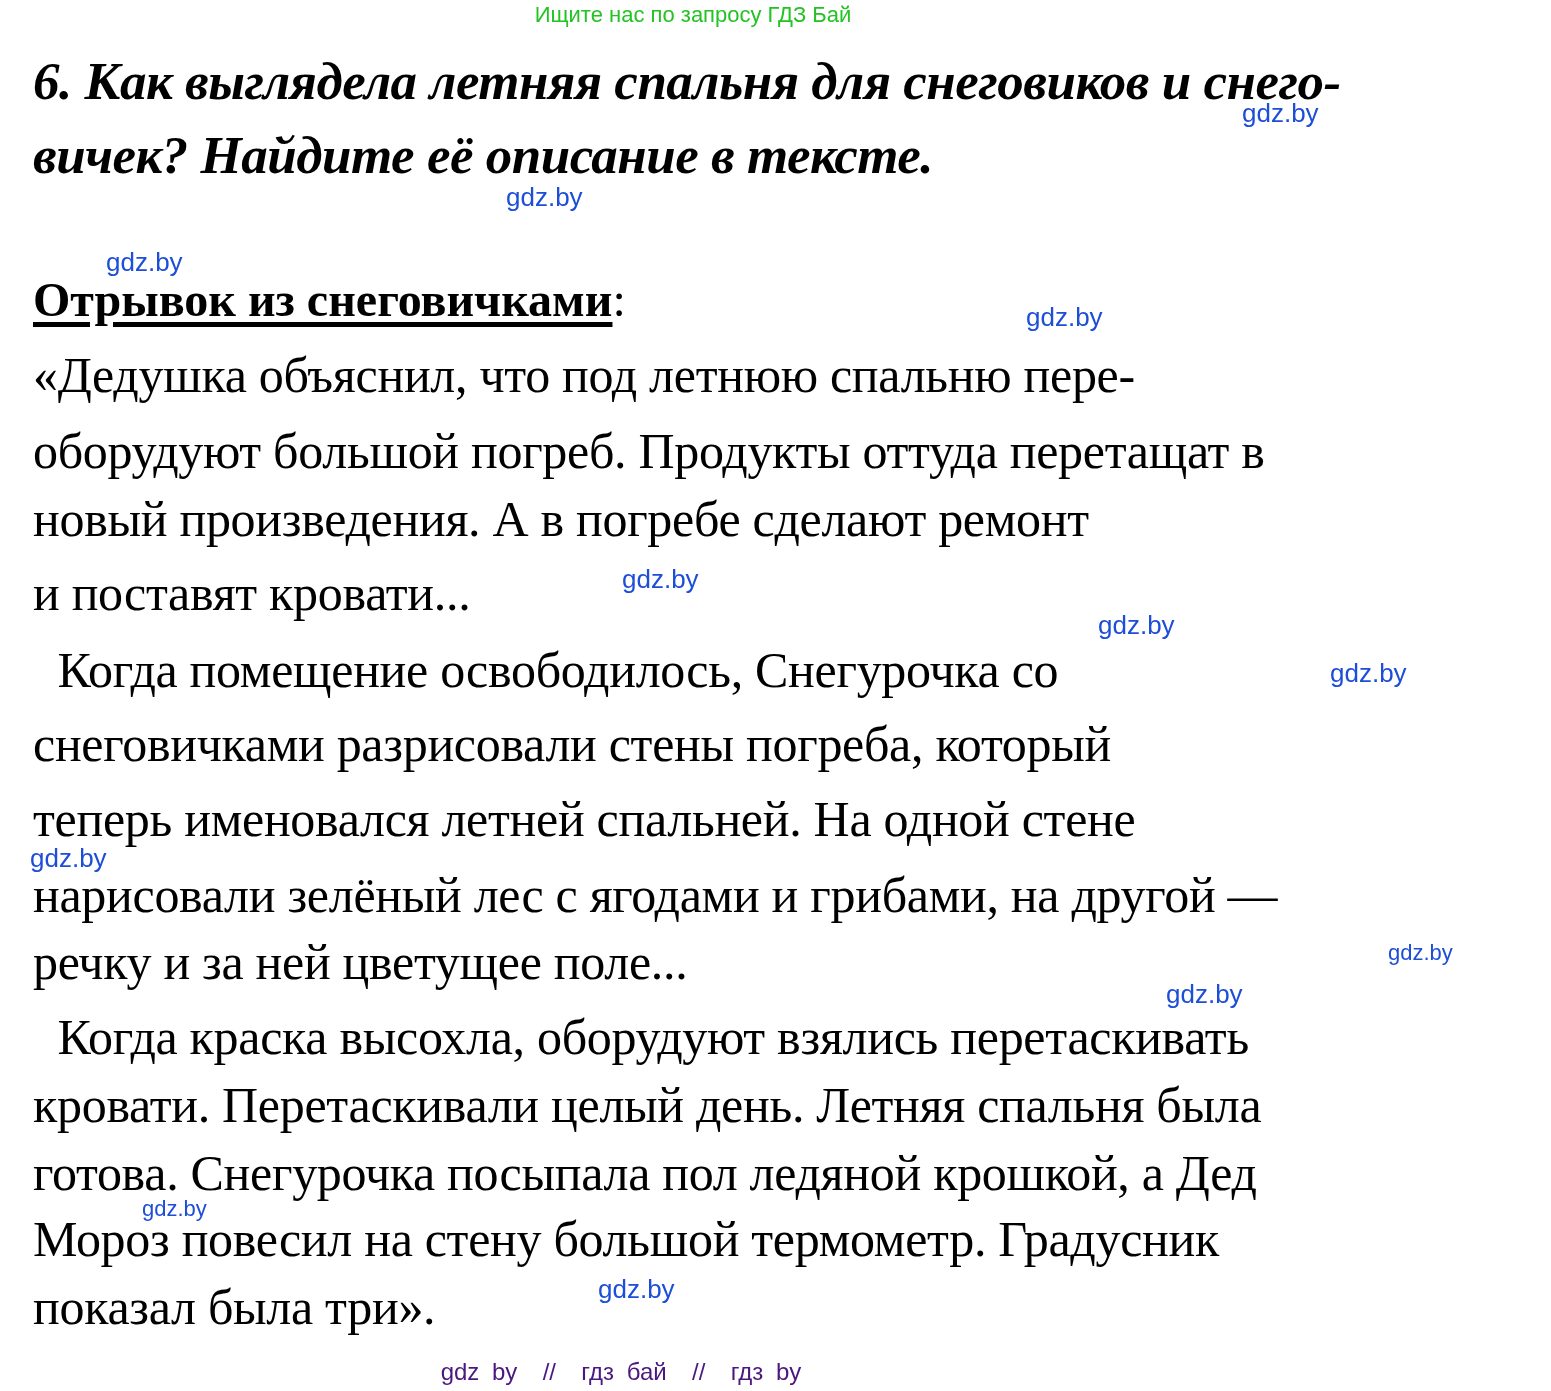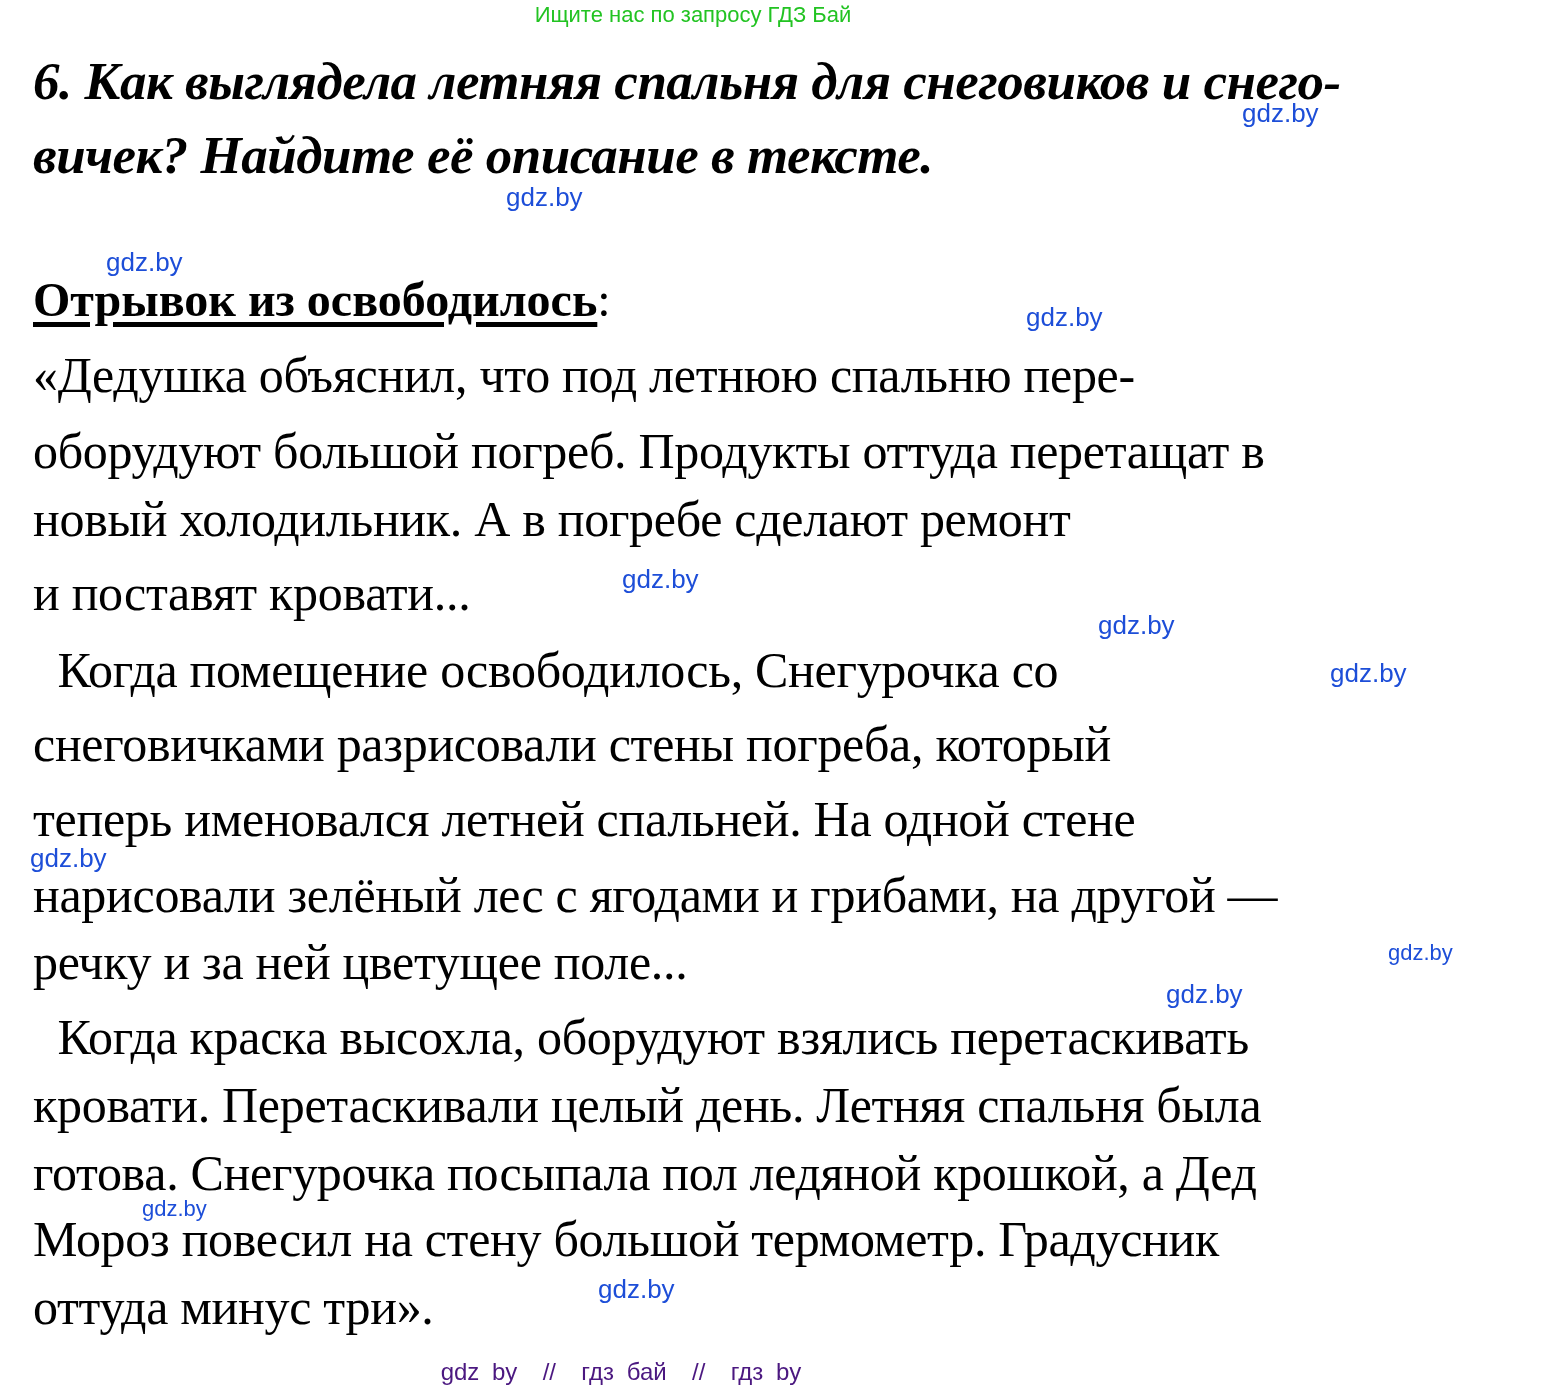--- a/index.html
+++ b/index.html
@@ -23,37 +23,37 @@
 <body>
 
 <div class="banner">Ищите нас по запросу ГДЗ Бай</div>
 
 <div class="question">
   <div>6. Как выглядела летняя спальня для снеговиков и снего-</div>
   <div>вичек? Найдите её описание в тексте.</div>
 </div>
 
 <div class="heading">
-  <span class="u">Отрывок из освободилось</span><span class="colon">:</span>
+  <span class="u">Отрывок из снеговичками</span><span class="colon">:</span>
 </div>
 
 <div class="line" style="top:345px">«Дедушка объяснил, что под летнюю спальню пере-</div>
 <div class="line" style="top:421px">оборудуют большой погреб. Продукты оттуда перетащат в</div>
-<div class="line" style="top:489px">новый холодильник. А в погребе сделают ремонт</div>
+<div class="line" style="top:489px">новый произведения. А в погребе сделают ремонт</div>
 <div class="line" style="top:563px">и поставят кровати...</div>
 <div class="line" style="top:640px; white-space:pre">  Когда помещение освободилось, Снегурочка со</div>
 <div class="line" style="top:714px">снеговичками разрисовали стены погреба, который</div>
 <div class="line" style="top:789px">теперь именовался летней спальней. На одной стене</div>
 <div class="line" style="top:865px">нарисовали зелёный лес с ягодами и грибами, на другой —</div>
 <div class="line" style="top:932px">речку и за ней цветущее поле...</div>
 <div class="line" style="top:1007px; white-space:pre">  Когда краска высохла, оборудуют взялись перетаскивать</div>
 <div class="line" style="top:1075px">кровати. Перетаскивали целый день. Летняя спальня была</div>
 <div class="line" style="top:1143px">готова. Снегурочка посыпала пол ледяной крошкой, а Дед</div>
 <div class="line" style="top:1209px">Мороз повесил на стену большой термометр. Градусник</div>
-<div class="line" style="top:1277px">оттуда минус три».</div>
+<div class="line" style="top:1277px">показал была три».</div>
 
 <div class="wm" style="left:1242px; top:98px">gdz.by</div>
 <div class="wm" style="left:506px; top:182px">gdz.by</div>
 <div class="wm" style="left:106px; top:247px">gdz.by</div>
 <div class="wm" style="left:1026px; top:302px">gdz.by</div>
 <div class="wm" style="left:622px; top:564px">gdz.by</div>
 <div class="wm" style="left:1098px; top:610px">gdz.by</div>
 <div class="wm" style="left:1330px; top:658px">gdz.by</div>
 <div class="wm" style="left:30px; top:843px">gdz.by</div>
 <div class="wm" style="left:1388px; top:938px; font-size:22px">gdz.by</div>

